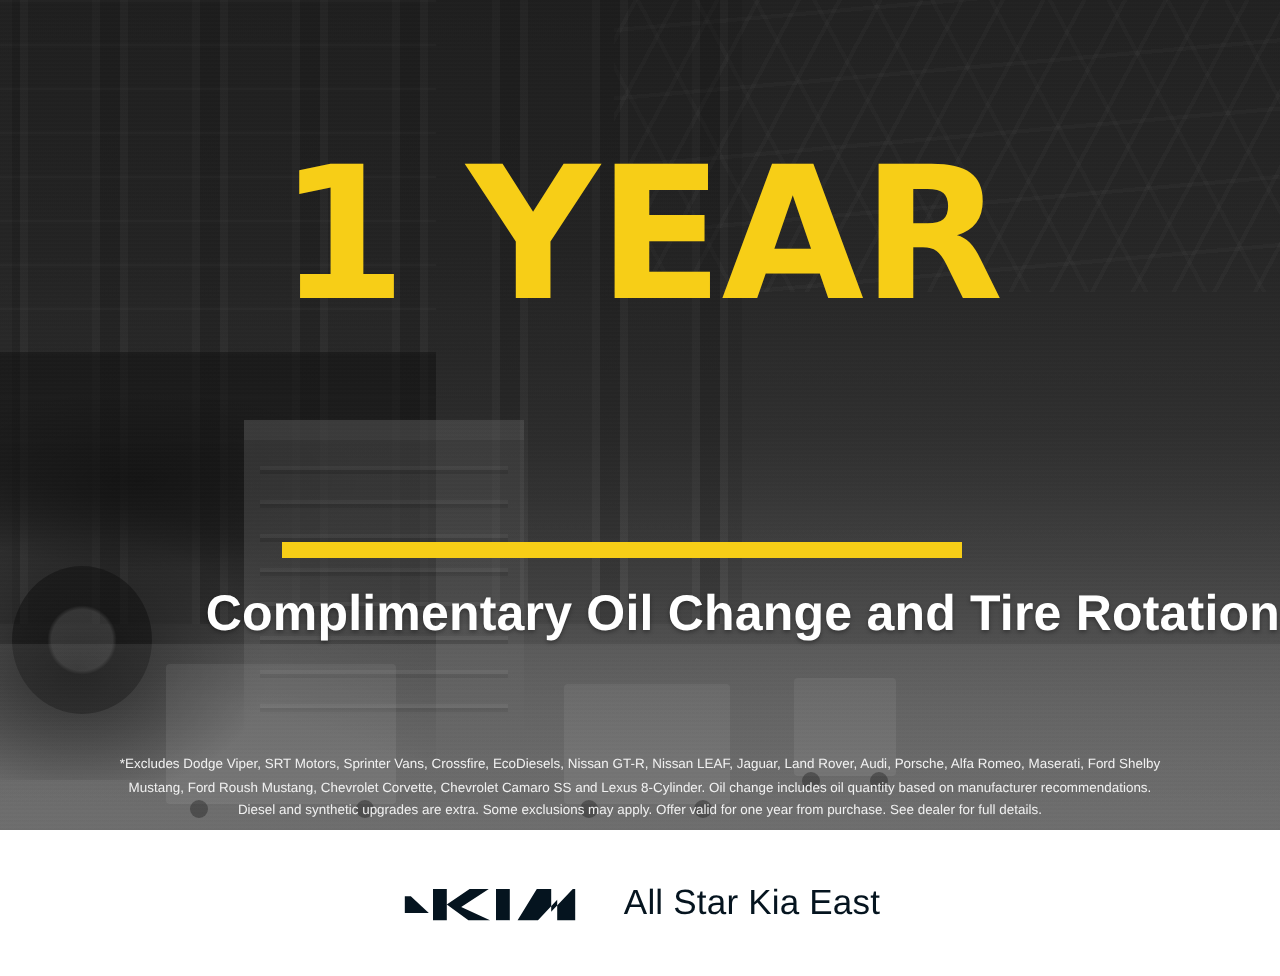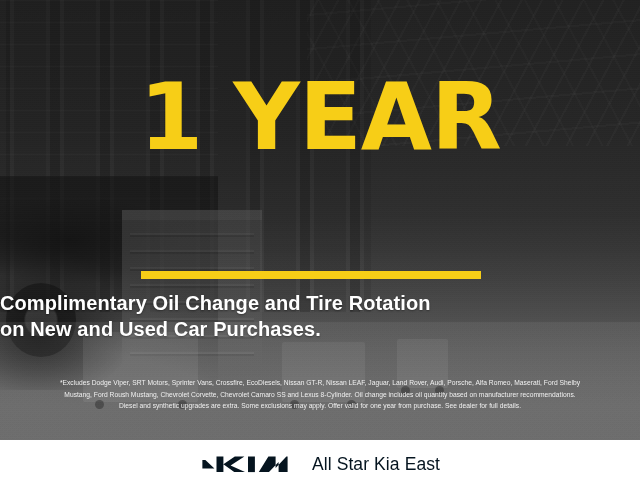--- a/index.html
+++ b/index.html
@@ -113,43 +113,43 @@
   .subhead .l2 { display:block; font-size:45px; letter-spacing:.5px; margin-top:2px; }
 
   .rule {
     position:absolute; left:141px; top:271px;
     width:340px; height:8px;
     background:#F7CE17;
   }
 
   .offer {
     position:absolute; left:0; right:0; top:291px;
-    text-align:left;
+    text-align:right;
     color:#ffffff;
     font-weight:bold;
-    font-size:20px;
+    font-size:25px;
     line-height:1.28;
     letter-spacing:.1px;
     text-shadow:0 1px 2px rgba(0,0,0,.35);
   }
   .offer span { display:block; }
 
   .disclaimer {
     position:absolute; left:14px; right:14px; top:377px;
     text-align:center;
     color:#f1f1f1;
     font-size:6.7px;
     line-height:1.72;
     letter-spacing:.02px;
   }
   .disclaimer span { display:block; }
 
   
   .footer {
-    position:absolute; left:0; right:0; bottom:0; height:48px;
+    position:absolute; left:0; right:0; bottom:0; height:73px;
     background:#ffffff;
     display:flex; align-items:center; justify-content:center; gap:22px;
   }
   .kia-logo { width:90px; height:26px; display:block; }
   .dealer-name {
     color:#05141F;
     font-size:17.5px;
     letter-spacing:.1px;
     white-space:nowrap;
   }
@@ -187,21 +187,20 @@
 
   <div class="content">
 
     <div class="headline">1 YEAR</div>
 
 
     <div class="rule"></div>
 
     <div class="offer">
       <span>Complimentary Oil Change and Tire Rotation</span>
-      <span>on New and Used Car Purchases.</span>
     </div>
 
     <div class="disclaimer">
       <span>*Excludes Dodge Viper, SRT Motors, Sprinter Vans, Crossfire, EcoDiesels, Nissan GT-R, Nissan LEAF, Jaguar, Land Rover, Audi, Porsche, Alfa Romeo, Maserati, Ford Shelby</span>
       <span>Mustang, Ford Roush Mustang, Chevrolet Corvette, Chevrolet Camaro SS and Lexus 8-Cylinder. Oil change includes oil quantity based on manufacturer recommendations.</span>
       <span>Diesel and synthetic upgrades are extra. Some exclusions may apply. Offer valid for one year from purchase. See dealer for full details.</span>
     </div>
 
   </div>
 

